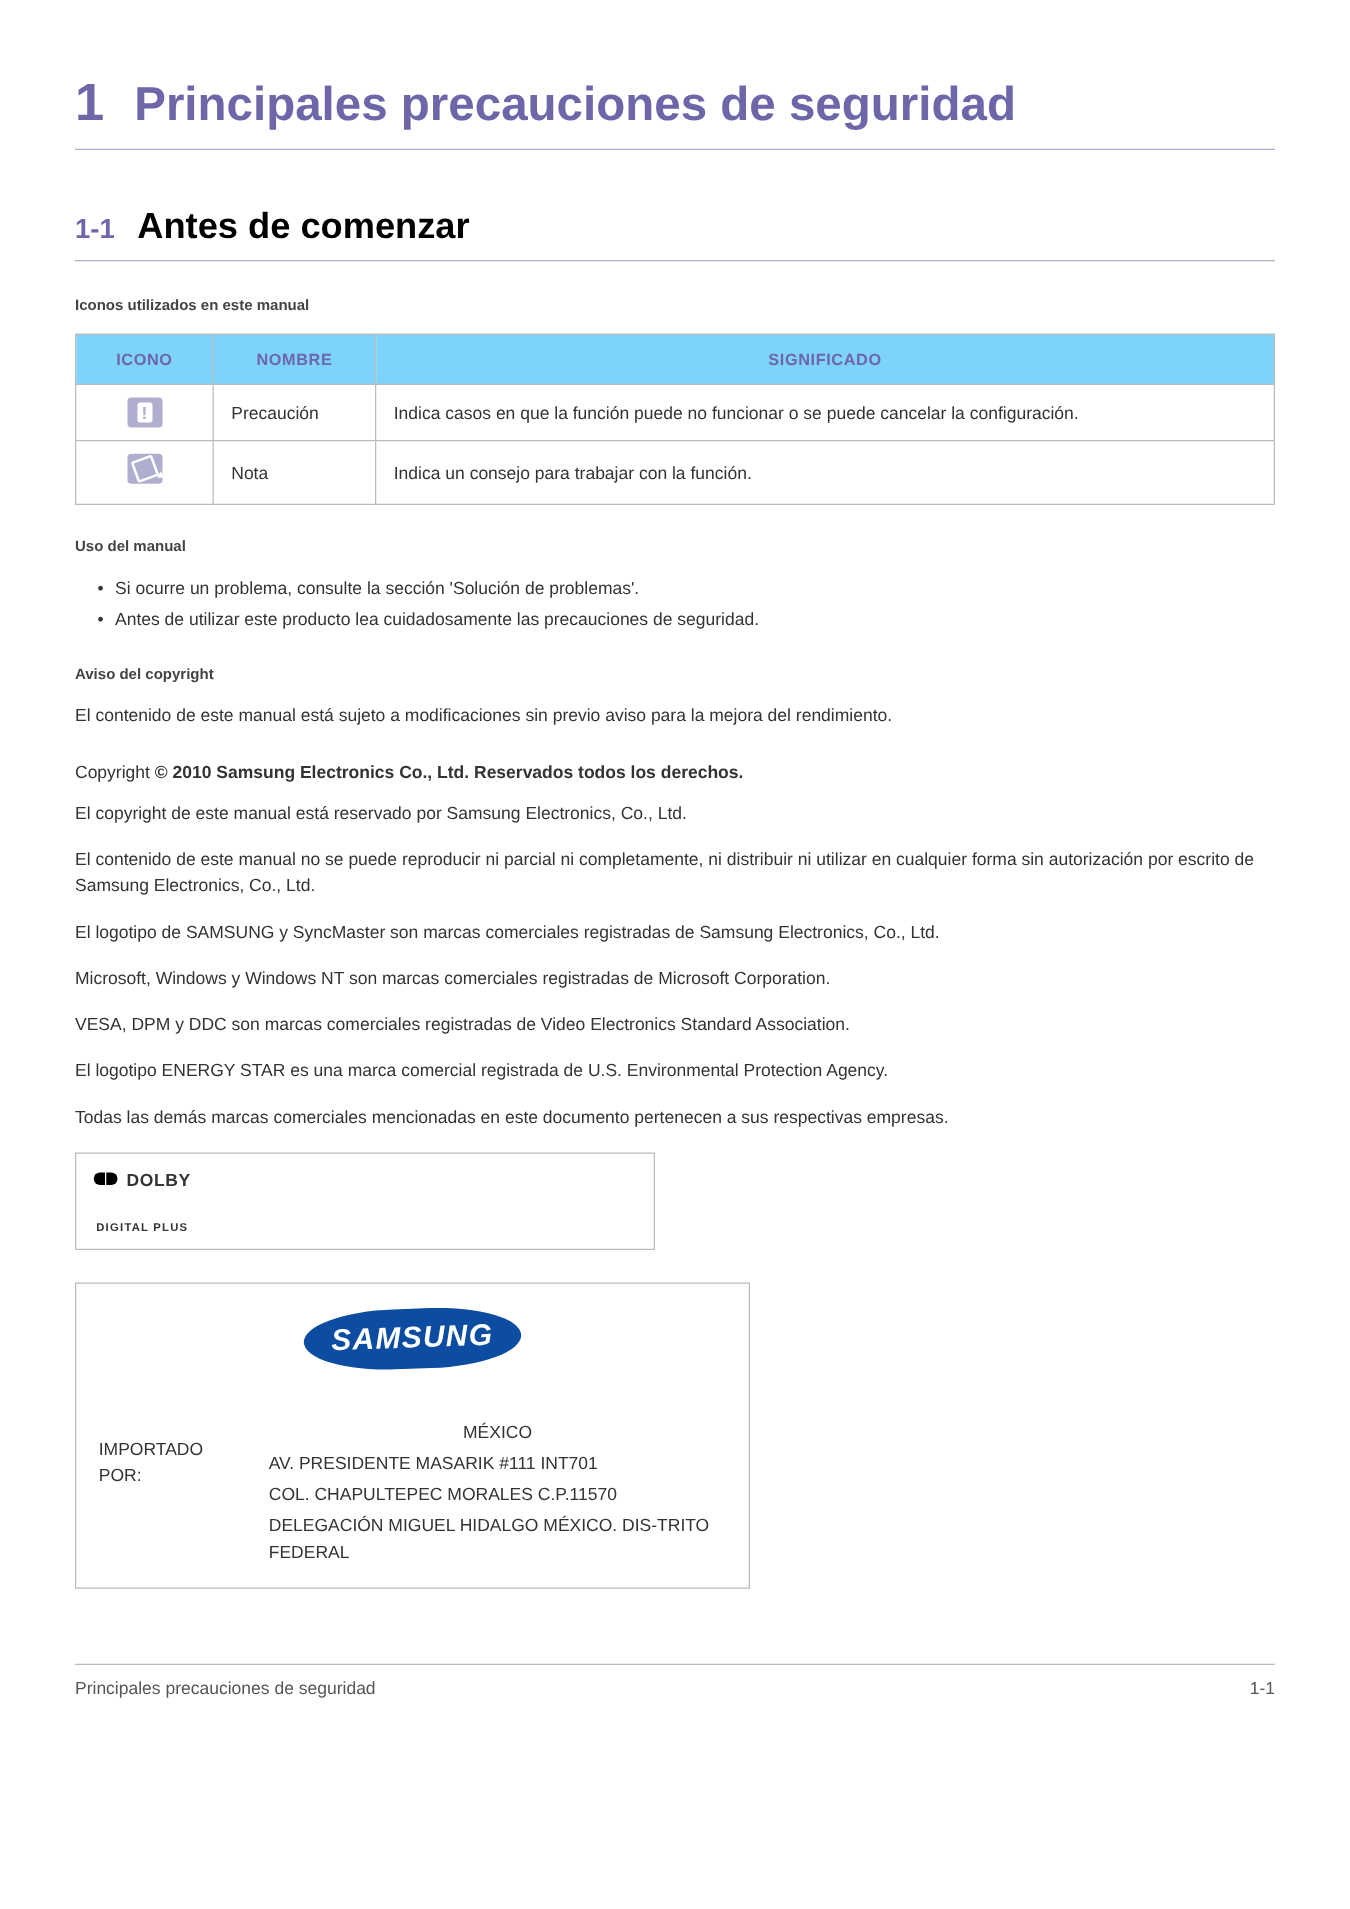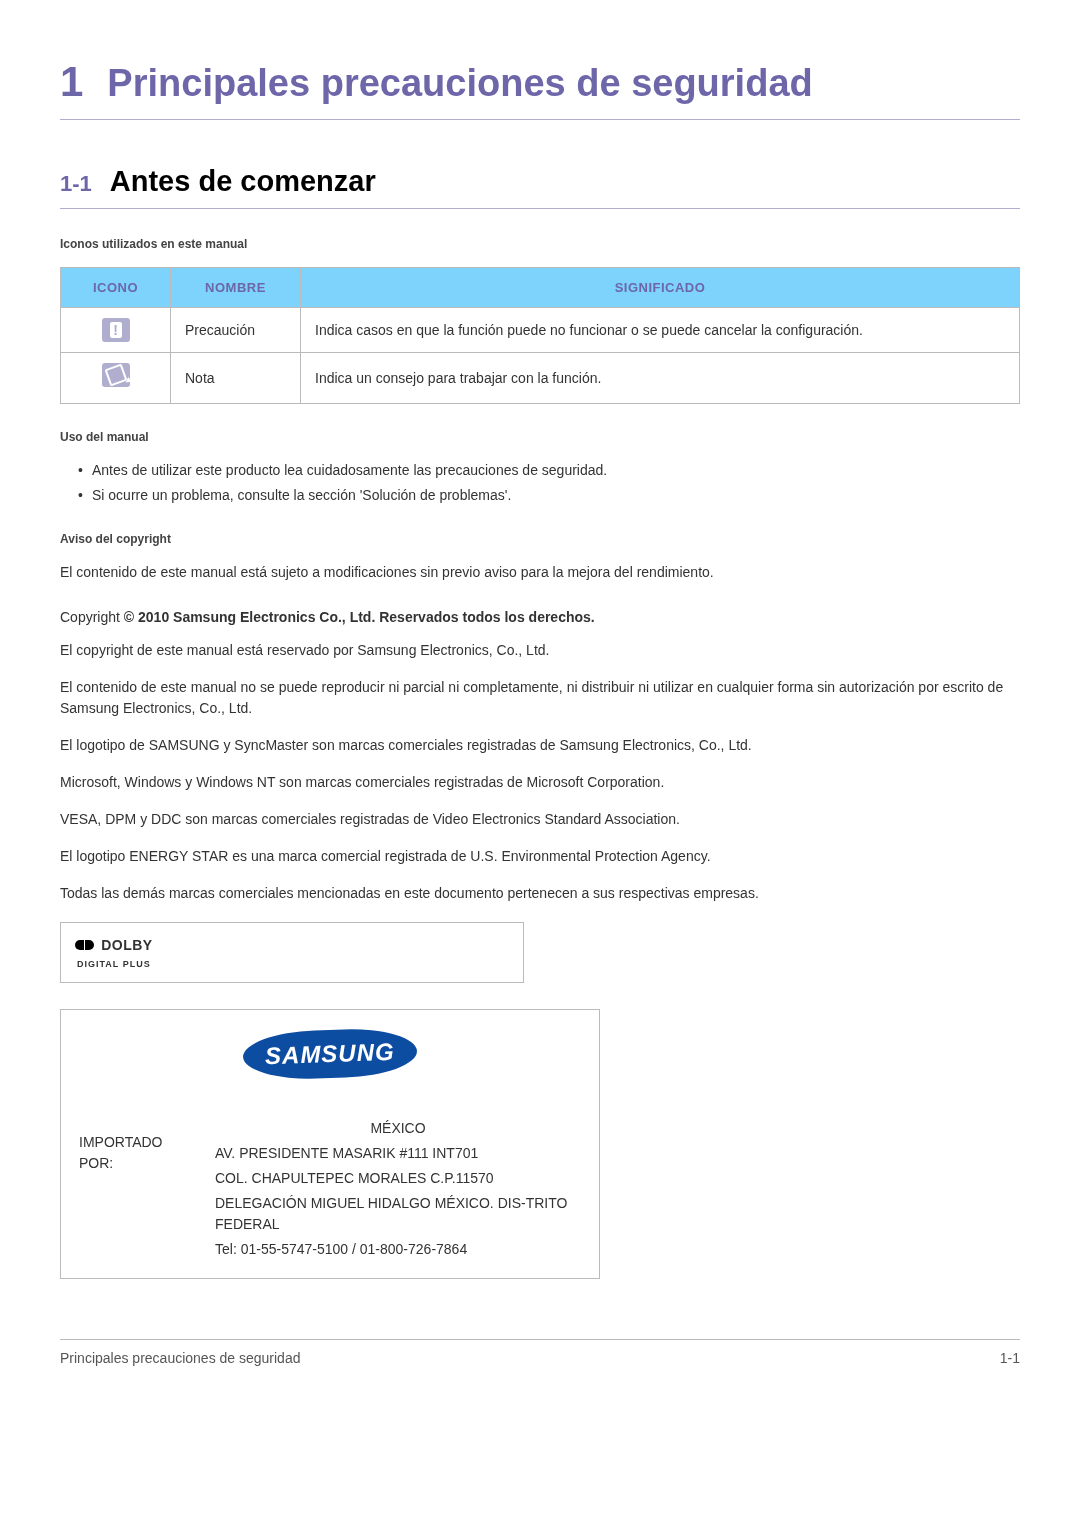--- a/index.html
+++ b/index.html
@@ -28,21 +28,21 @@
 p.para { font-size:14px; margin:8px 0 16px 0; }
 p.copy-bold { font-size:14px; margin:24px 0 12px 0; }
 p.copy-bold .strong { font-weight:bold; }
 .dolby-box { border:1px solid #bbb; padding:10px 14px; width:464px; display:flex; gap:14px; align-items:center; margin-top:18px; }
 .dolby-logo { text-align:center; }
 .dolby-logo .dsquares { display:inline-block; vertical-align:middle; margin-right:3px; }
 .dolby-logo .dsquares span { display:inline-block; width:9px; height:10px; background:#000; }
 .dolby-logo .dsquares span:first-child { border-top-left-radius:5px; border-bottom-left-radius:5px; margin-right:1px; }
 .dolby-logo .dsquares span:last-child { border-top-right-radius:5px; border-bottom-right-radius:5px; }
 .dolby-logo .dname { display:inline-block; font-weight:900; font-size:14px; letter-spacing:0.5px; vertical-align:middle; }
-.dolby-logo .dsub { font-size:9px; font-weight:900; letter-spacing:1px; margin-top:2px; }
+.dolby-logo .dsub { font-size:9px; font-weight:900; letter-spacing:1px; margin-top:20px; }
 .dolby-text { font-size:12px; line-height:1.4; }
 .importer-box { border:1px solid #bbb; width:540px; margin-top:26px; padding:20px 18px 14px 18px; }
 .samsung-logo { text-align:center; margin-bottom:36px; }
 .samsung-oval { display:inline-block; background:#0c4da2; color:#fff; font-weight:bold; font-style:italic; font-size:24px; padding:6px 22px; border-radius:50%/60%; transform:rotate(-2deg); letter-spacing:1px; }
 .importer-row { display:flex; gap:16px; font-size:14px; }
 .importer-label { width:120px; text-align:left; padding-top:18px; }
 .importer-addr { flex:1; text-align:left; }
 .importer-addr div { margin:4px 0; }
 .footer { display:flex; justify-content:space-between; border-top:1px solid #bbb; margin-top:60px; padding-top:8px; font-size:14px; color:#555; }
 </style>
@@ -86,22 +86,22 @@
           </span>
       </td>
       <td class="name-cell">Nota</td>
       <td>Indica un consejo para trabajar con la función.</td>
     </tr>
   </tbody>
 </table>
 
 <div class="sub-heading">Uso del manual</div>
 <ul class="bullets">
+  <li>Si ocurre un problema, consulte la sección 'Solución de problemas'.</li>
   <li>Antes de utilizar este producto lea cuidadosamente las precauciones de seguridad.</li>
-  <li>Si ocurre un problema, consulte la sección 'Solución de problemas'.</li>
 </ul>
 
 <div class="sub-heading">Aviso del copyright</div>
 <p class="para">El contenido de este manual está sujeto a modificaciones sin previo aviso para la mejora del rendimiento.</p>
 
 <p class="copy-bold">
   <span>Copyright </span><span class="strong">© 2010 Samsung Electronics Co., Ltd. Reservados todos los derechos.</span>
 </p>
 
 <p class="para">El copyright de este manual está reservado por Samsung Electronics, Co., Ltd.</p>
@@ -126,21 +126,20 @@
   <div class="samsung-logo">
     <span class="samsung-oval">SAMSUNG</span>
   </div>
   <div class="importer-row">
     <div class="importer-label">IMPORTADO POR:</div>
     <div class="importer-addr">
       <div style="text-align:center;">MÉXICO</div>
       <div>AV. PRESIDENTE MASARIK #111 INT701</div>
       <div>COL. CHAPULTEPEC MORALES C.P.11570</div>
       <div>DELEGACIÓN MIGUEL HIDALGO MÉXICO. DIS-TRITO FEDERAL</div>
-      <div>Tel: 01-55-5747-5100 / 01-800-726-7864</div>
     </div>
   </div>
 </div>
 
 <div class="footer">
   <span>Principales precauciones de seguridad</span>
   <span>1-1</span>
 </div>
 
 </body></html>

